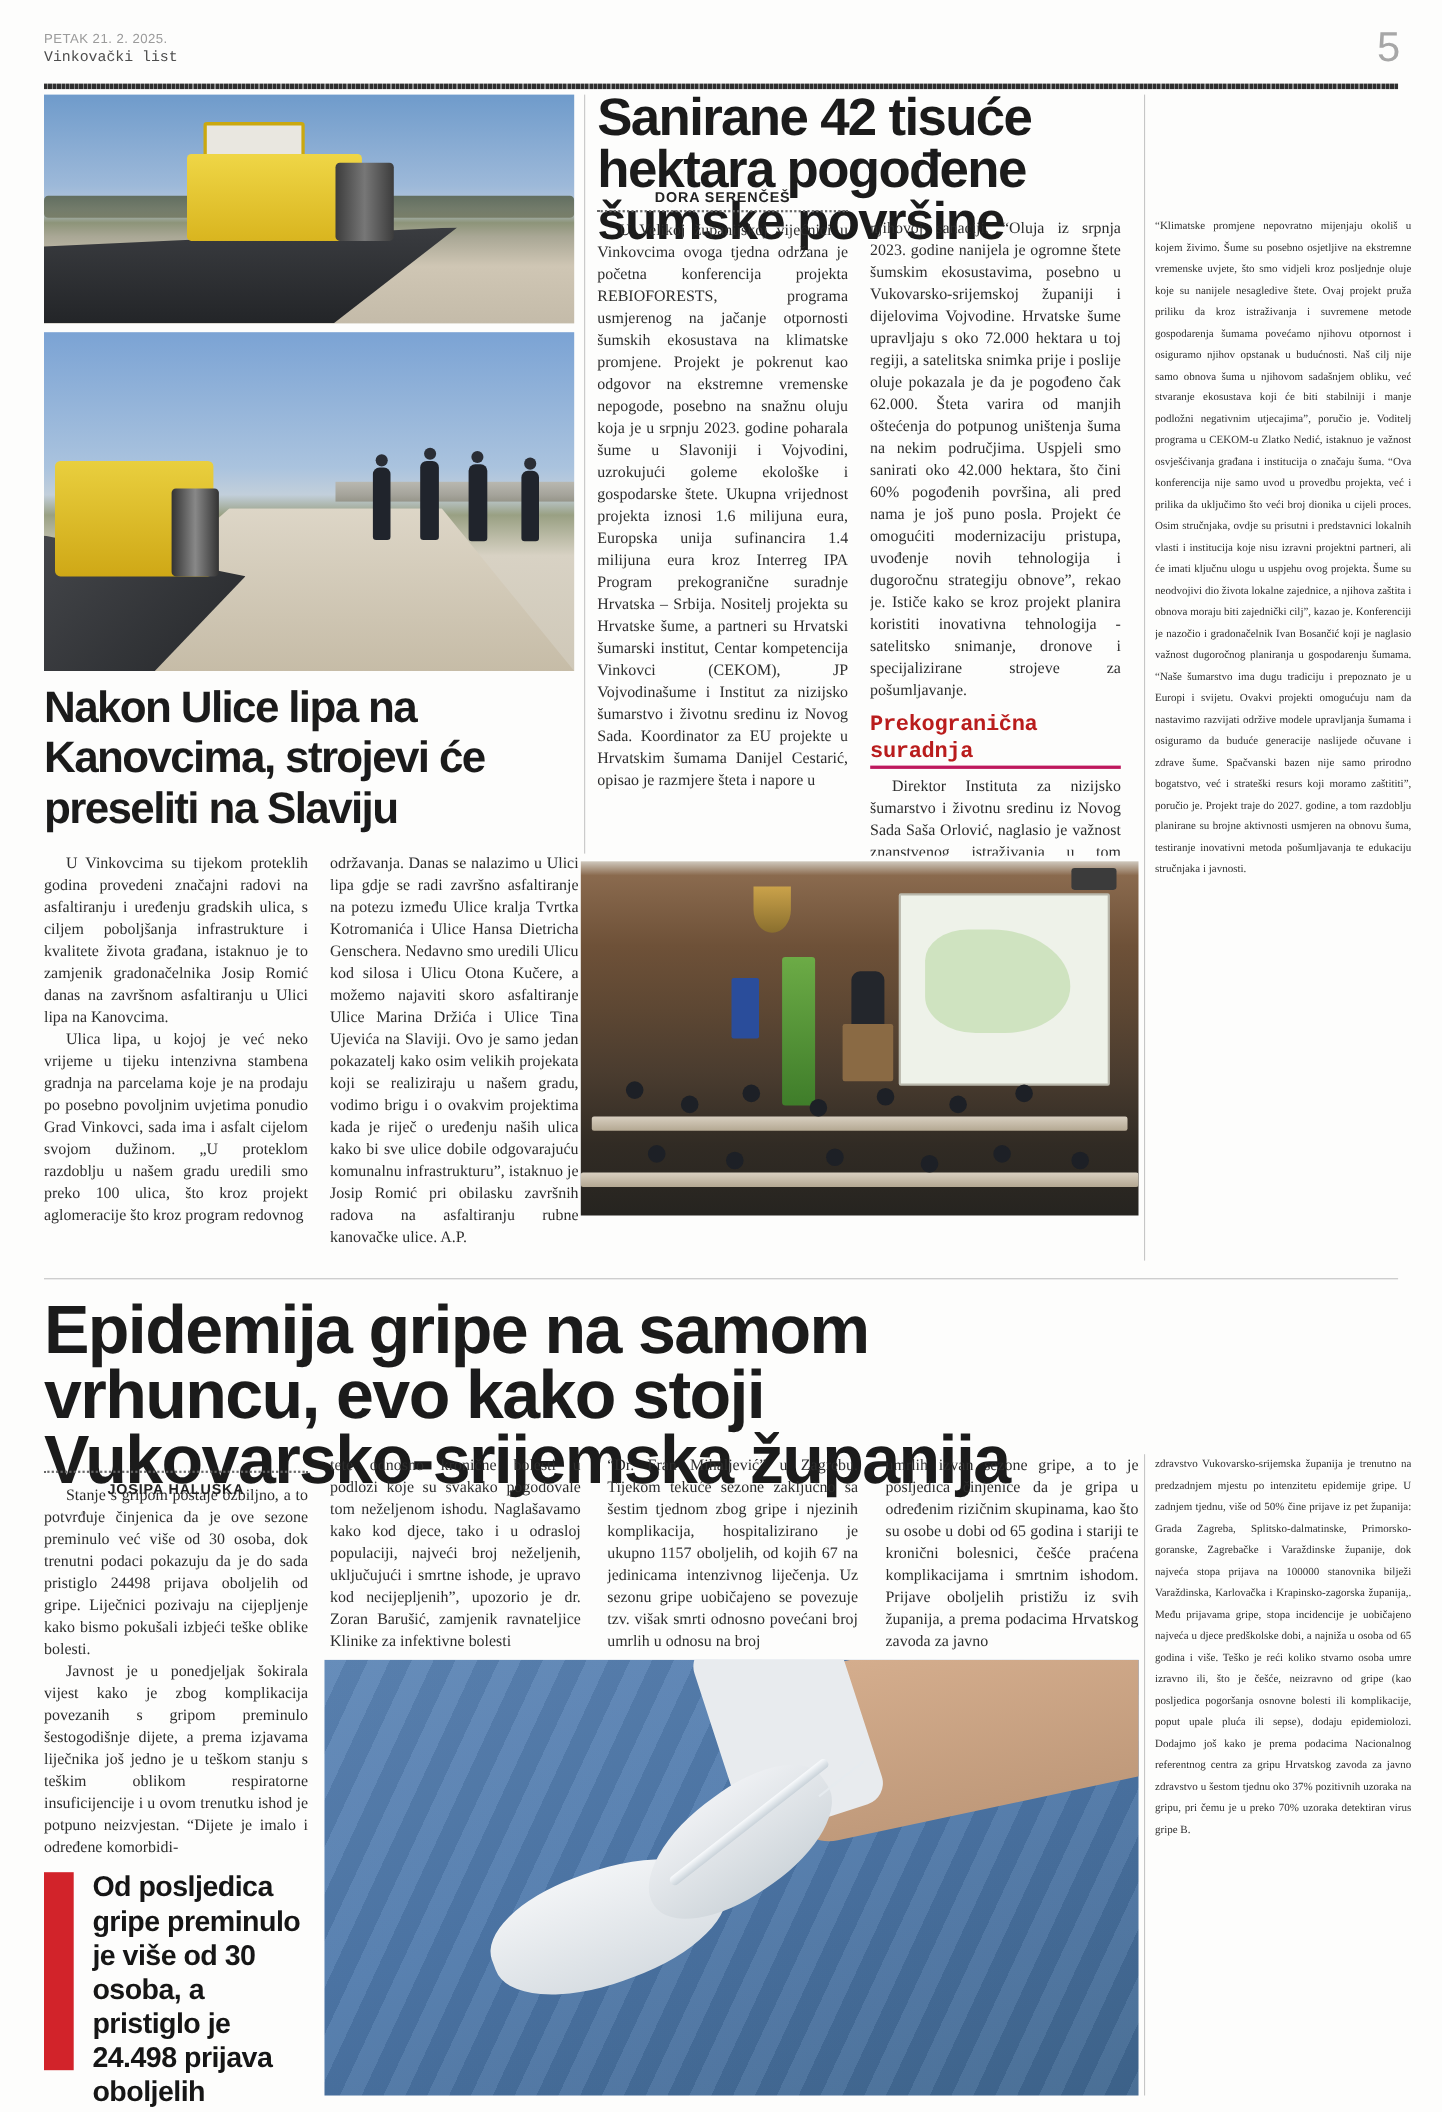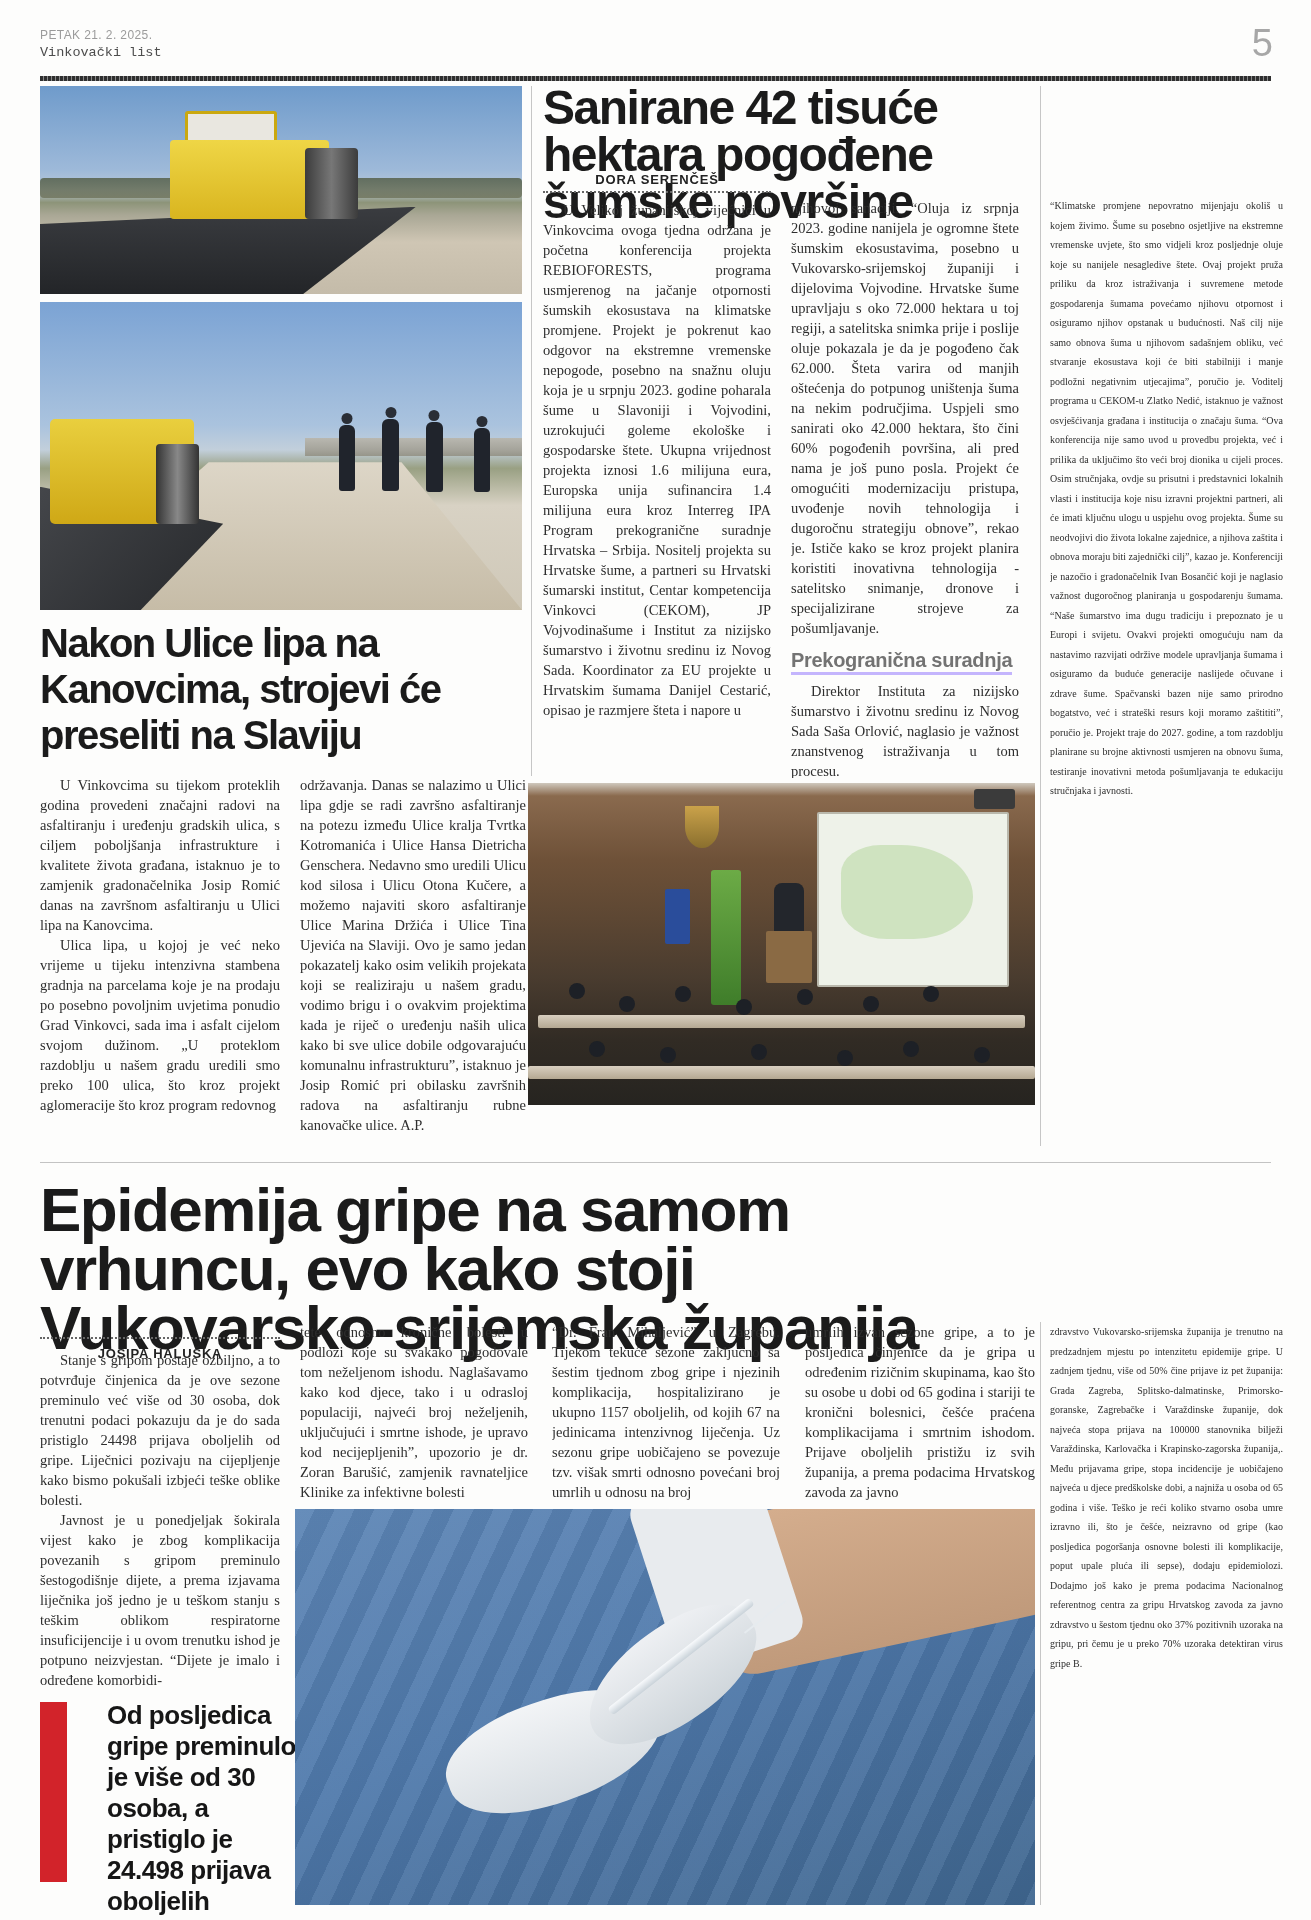--- a/index.html
+++ b/index.html
@@ -27,27 +27,27 @@
   
   .author{font-family:"Liberation Sans",sans-serif;font-weight:700;font-size:13px;color:#222;
           letter-spacing:.8px;text-align:center;}
   .dotted{border-bottom:2px dotted #666;height:0;}
 
   
   .col{font-size:14.5px;line-height:20px;text-align:justify;overflow:hidden;}
   .col p{margin:0;text-indent:20px;}
   .col p.noind{text-indent:0;}
   .col-sm{font-size:10px;line-height:19.5px;}
-  .subhead{font-family:Liberation Sans, sans-serif;font-weight:800;font-size:20px;letter-spacing:-.3px;
-           color:#737373;border-bottom:3px solid #c4b5fd;display:inline-block;margin:10px 0 6px 0;line-height:24px;}
+  .subhead{font-family:Liberation Mono, monospace;font-weight:800;font-size:20px;letter-spacing:-.3px;
+           color:#b91c1c;border-bottom:3px solid #be185d;display:inline-block;margin:10px 0 6px 0;line-height:24px;}
 
   
   .pq-bar{left:40px;top:1702px;width:27px;height:180px;background:#d2232a;}
   .pq-text{left:84px;top:1700px;width:205px;font-family:"Liberation Sans",sans-serif;font-weight:800;
-           font-size:26px;line-height:31px;color:#161616;letter-spacing:-.5px;margin-left:23px;}
+           font-size:26px;line-height:31px;color:#161616;letter-spacing:-.5px;}
 
   
   .photo{overflow:hidden;}
   .ph1{left:40px;top:86px;width:482px;height:208px;
        background:linear-gradient(180deg,#6f9bcb 0%,#9db9d9 40%,#b9c9da 50%,#8d9479 56%,#a9a795 62%,#cfc6b4 75%,#c4bba9 100%);}
   .ph1 .trees{left:0;top:44%;width:100%;height:10%;background:linear-gradient(180deg,#55604b,#72775f);opacity:.85;border-radius:4px;}
   .ph1 .asphalt{left:0;top:58%;width:78%;height:42%;background:linear-gradient(180deg,#3a3c40,#232528);
                 clip-path:polygon(0 20%,100% 0,70% 100%,0 100%);}
   .ph1 .roller-body{left:27%;top:26%;width:33%;height:38%;background:linear-gradient(180deg,#efd646,#d9b51f);border-radius:4px;}
   .ph1 .roller-cab{left:30%;top:12%;width:18%;height:20%;background:#e9e7e0;border:3px solid #caa80f;border-radius:3px;}

